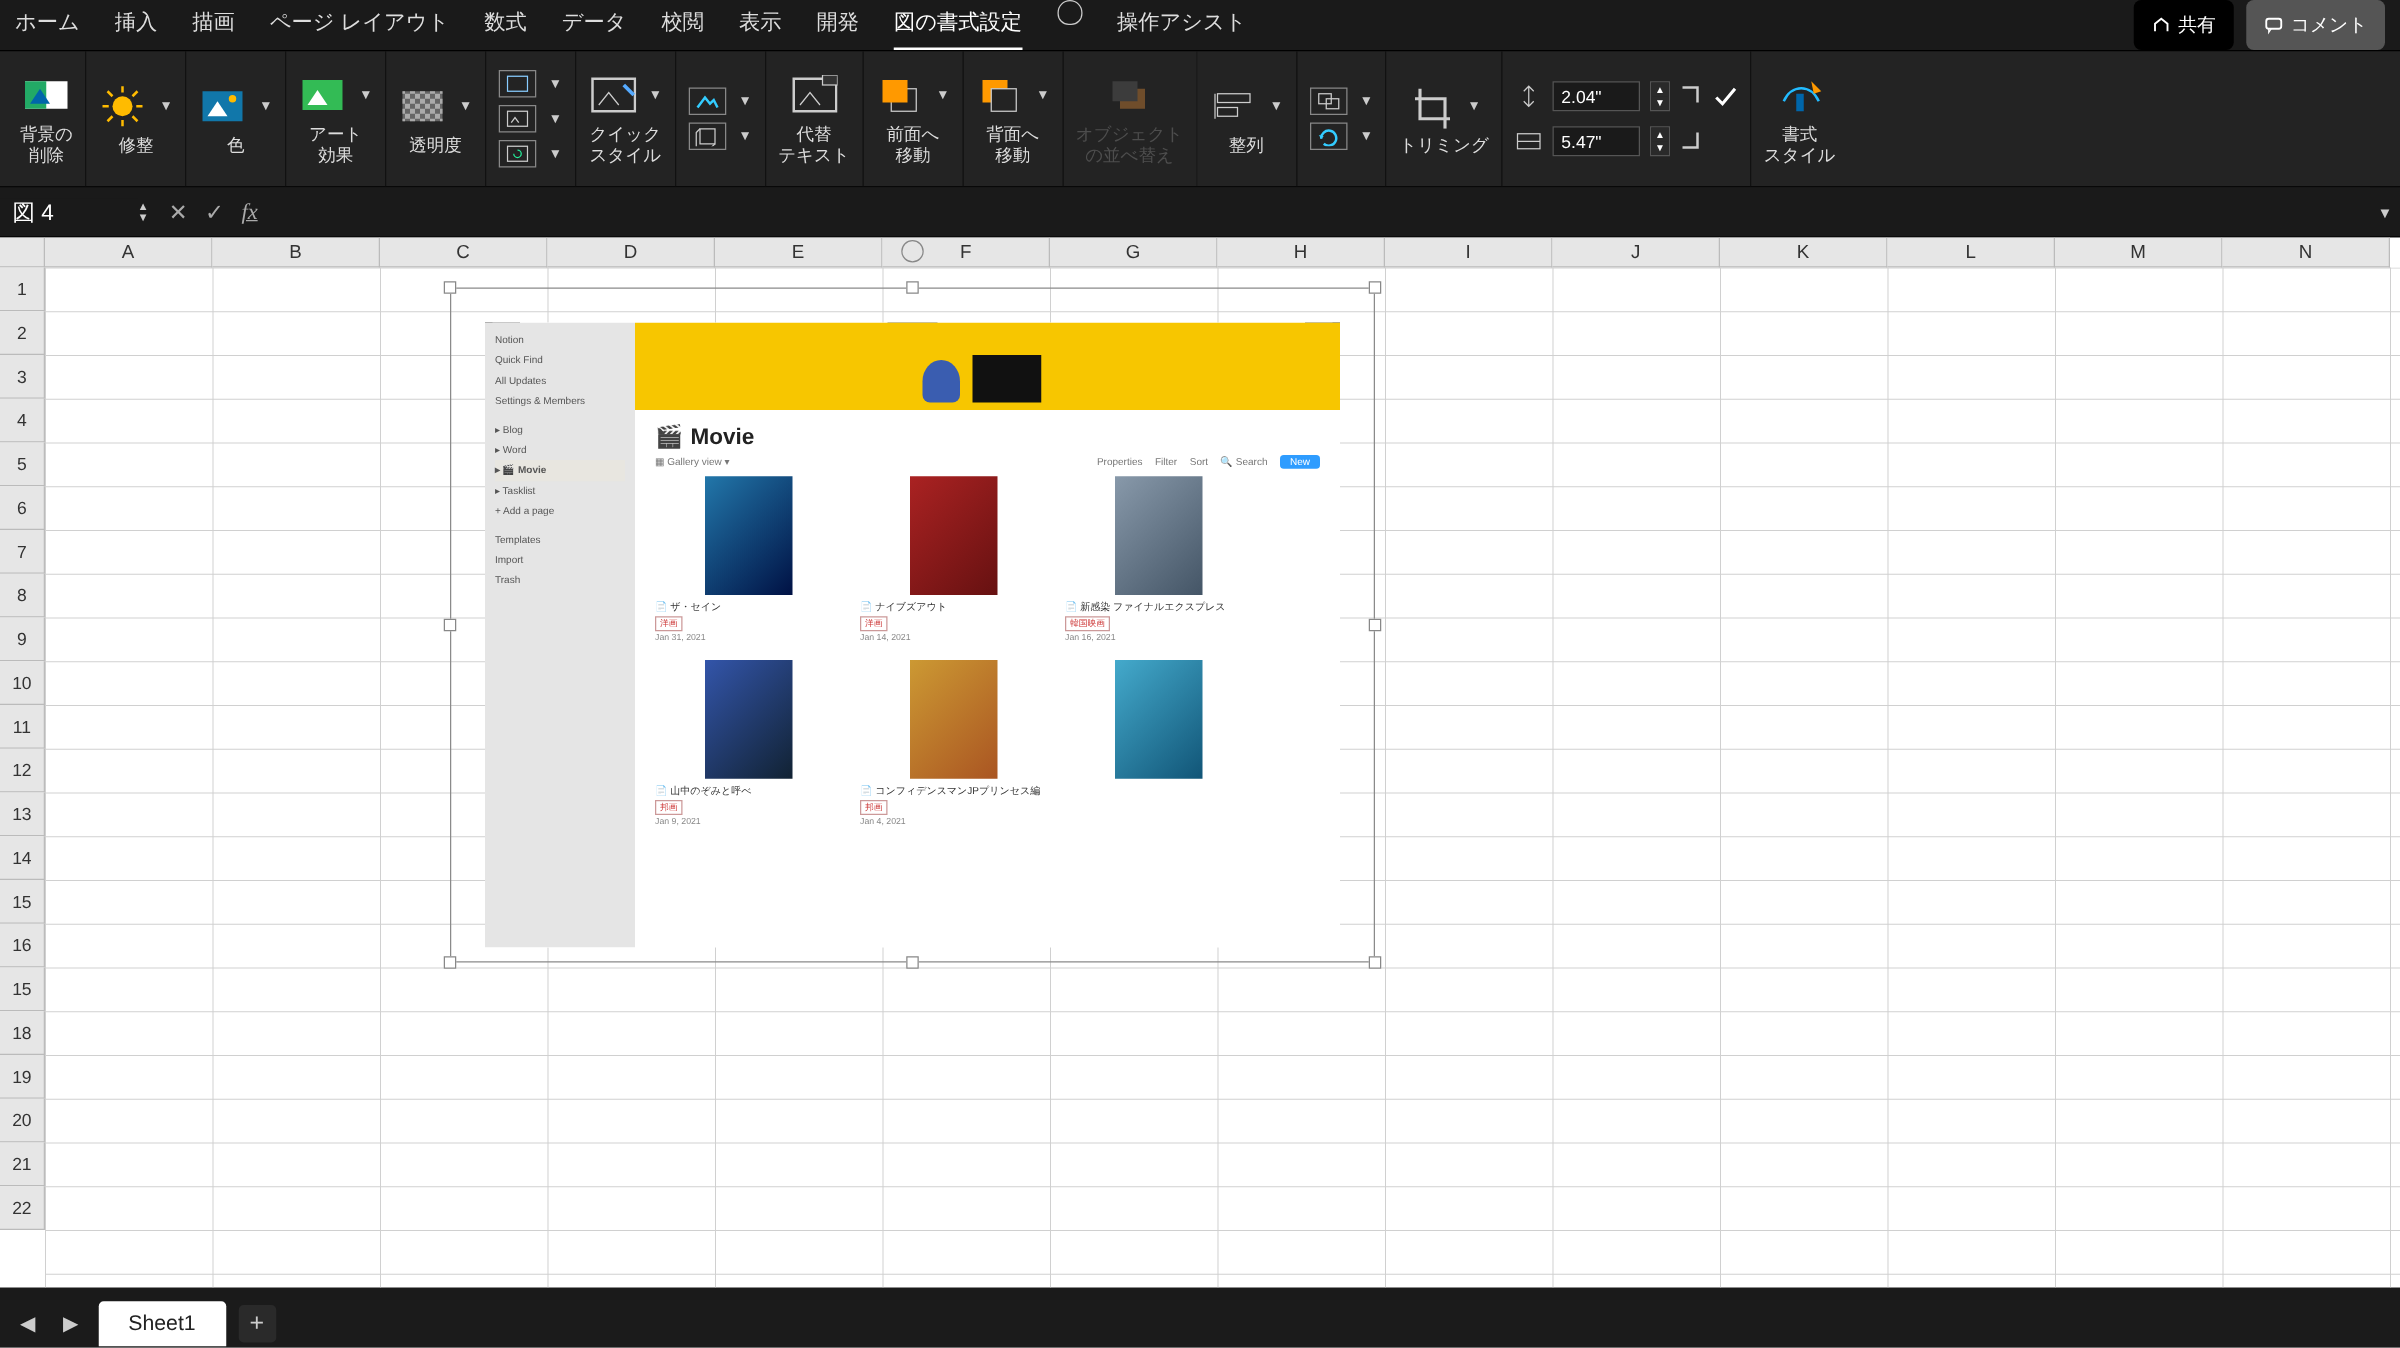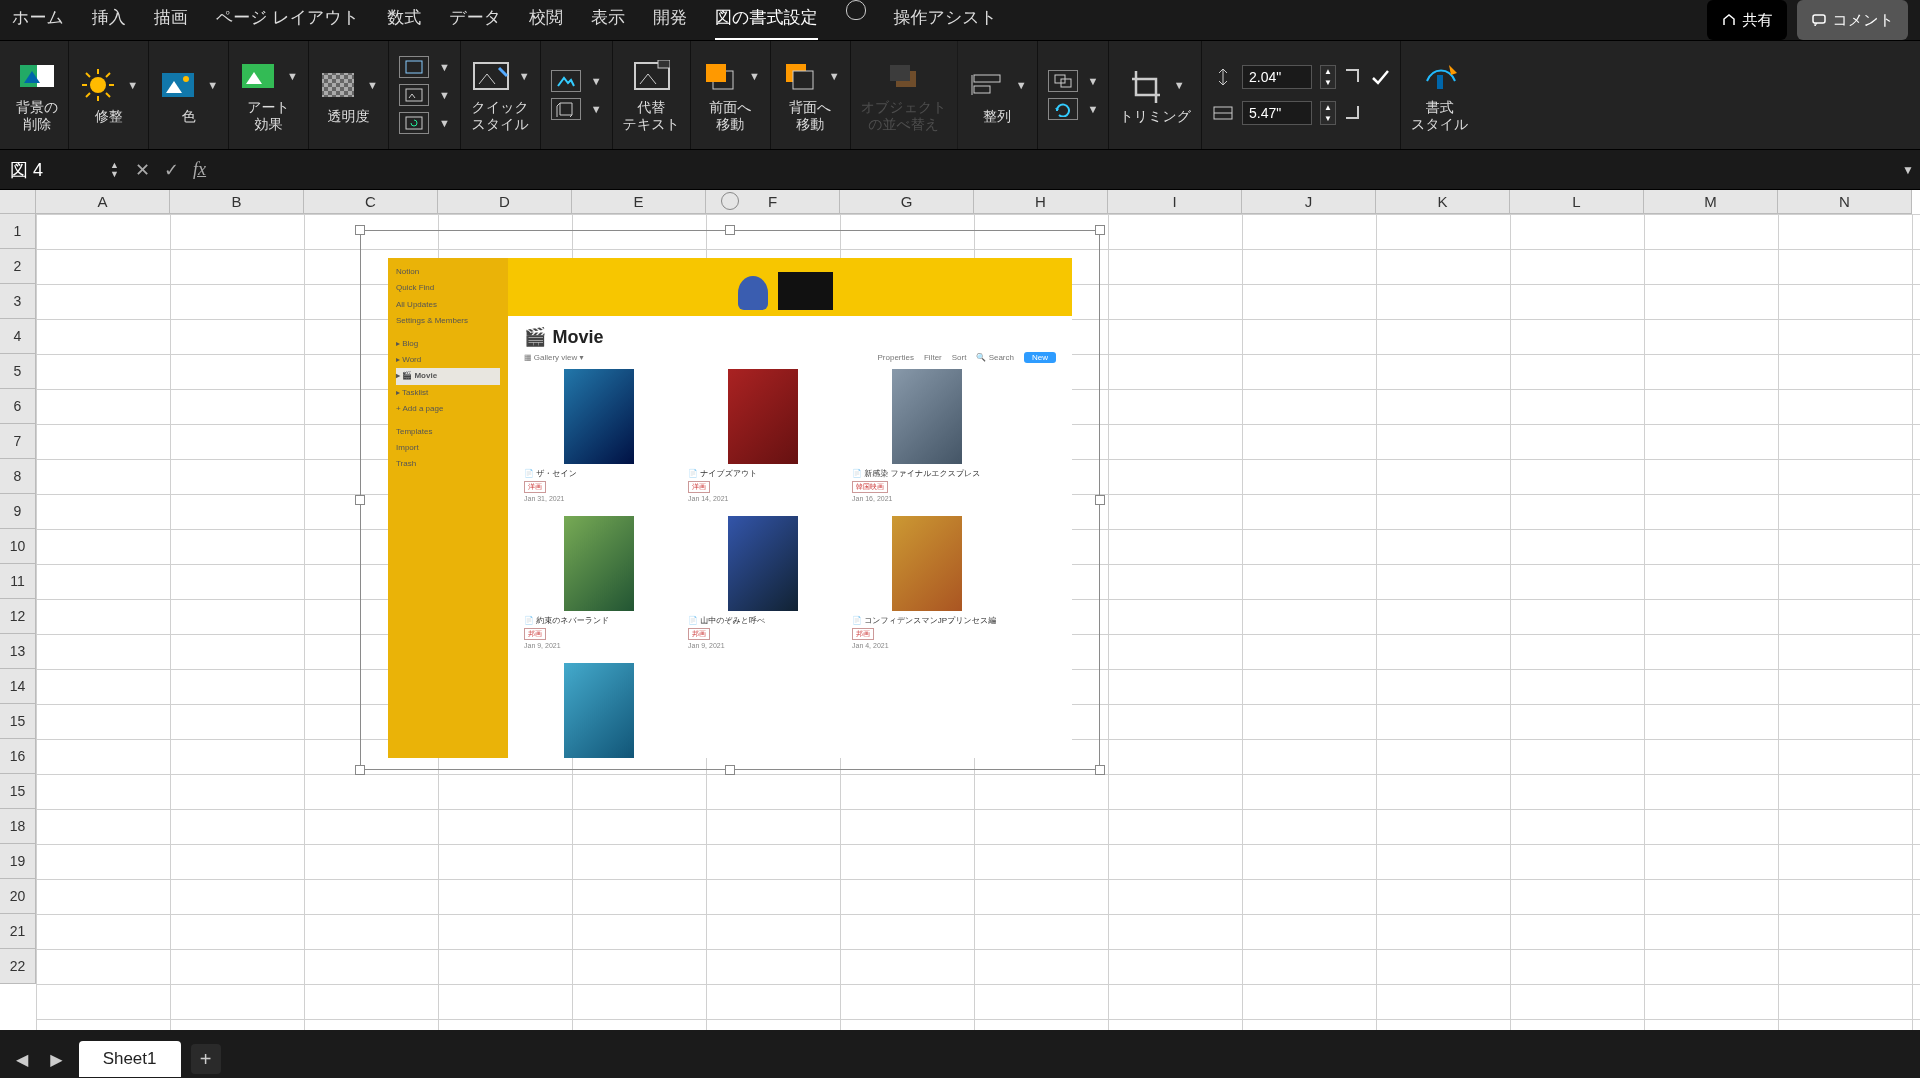--- a/index.html
+++ b/index.html
@@ -64,21 +64,21 @@
 .c-tl .h1{width:28px;height:6px;top:0;left:0}.c-tl .h2{width:6px;height:28px;top:0;left:0}
 .c-tr .h1{width:28px;height:6px;top:0;right:0}.c-tr .h2{width:6px;height:28px;top:0;right:0}
 .c-bl .h1{width:28px;height:6px;bottom:0;left:0}.c-bl .h2{width:6px;height:28px;bottom:0;left:0}
 .c-br .h1{width:28px;height:6px;bottom:0;right:0}.c-br .h2{width:6px;height:28px;bottom:0;right:0}
 .c-mt{left:50%;top:28px;margin-left:-20px;width:40px;height:6px;background:#000}
 .c-mb{left:50%;bottom:300px;margin-left:-20px;width:40px;height:6px;background:#000}
 .c-ml{left:28px;top:120px;width:6px;height:40px;background:#000}
 .c-mr{right:28px;top:120px;width:6px;height:40px;background:#000}
 
 .notion{position:absolute;left:28px;top:28px;right:28px;height:500px;background:#fff;color:#222;font-size:9px;overflow:hidden;display:flex;}
-.n-side{width:120px;background:#eab308;padding:6px 8px;font-size:8px;color:#555;line-height:1.8;}
+.n-side{width:120px;background:#e5e5e5;padding:6px 8px;font-size:8px;color:#555;line-height:1.8;}
 .n-side .item{padding:1px 0;}
 .n-side .item.active{background:#e8e6e0;font-weight:bold;}
 .n-main{flex:1;display:flex;flex-direction:column;}
 .n-top{display:flex;justify-content:space-between;padding:4px 10px;font-size:8px;color:#555;}
 .n-banner{background:#f7c600;height:70px;display:flex;align-items:flex-end;justify-content:center;}
 .n-banner .tv{width:55px;height:38px;background:#111;margin:0 10px 6px;}
 .n-banner .person{width:30px;height:34px;background:#3a5db0;border-radius:50% 50% 6px 6px;margin-bottom:6px;}
 .n-title{font-size:18px;font-weight:bold;padding:10px 16px 4px;display:flex;align-items:center;gap:6px;}
 .n-toolbar{display:flex;align-items:center;gap:10px;padding:0 16px 6px;font-size:8px;color:#777;}
 .n-toolbar .spacer{flex:1;}
@@ -539,21 +539,20 @@
           <span>Properties</span>
             <span>Filter</span>
             <span>Sort</span>
             <span>🔍 <span>Search</span></span>
           <span class="new">New</span>
         </div>
         <div class="n-grid">
             <div class="card"><div class="poster" style="background:linear-gradient(135deg,#27a,#014)"></div><div class="t">📄 ザ・セイン</div><div class="tag">洋画</div><div class="d">Jan 31, 2021</div></div>
             <div class="card"><div class="poster" style="background:linear-gradient(135deg,#a22,#611)"></div><div class="t">📄 ナイブズアウト</div><div class="tag">洋画</div><div class="d">Jan 14, 2021</div></div>
             <div class="card"><div class="poster" style="background:linear-gradient(135deg,#89a,#456)"></div><div class="t">📄 新感染 ファイナルエクスプレス</div><div class="tag">韓国映画</div><div class="d">Jan 16, 2021</div></div>
-            <div class="card"><div class="poster" style="background:linear-gradient(135deg,#7a5,#253)"></div><div class="t">📄 約束のネバーランド</div><div class="tag">邦画</div><div class="d">Jan 9, 2021</div></div>
             <div class="card"><div class="poster" style="background:linear-gradient(135deg,#35a,#123)"></div><div class="t">📄 山中のぞみと呼べ</div><div class="tag">邦画</div><div class="d">Jan 9, 2021</div></div>
             <div class="card"><div class="poster" style="background:linear-gradient(135deg,#c93,#a52)"></div><div class="t">📄 コンフィデンスマンJPプリンセス編</div><div class="tag">邦画</div><div class="d">Jan 4, 2021</div></div>
             <div class="card">
               <div class="poster" style="background:linear-gradient(135deg,#4ac,#157)"></div>
             </div>
           </div>
       </div>
     </div>
   </div>
 </div>

